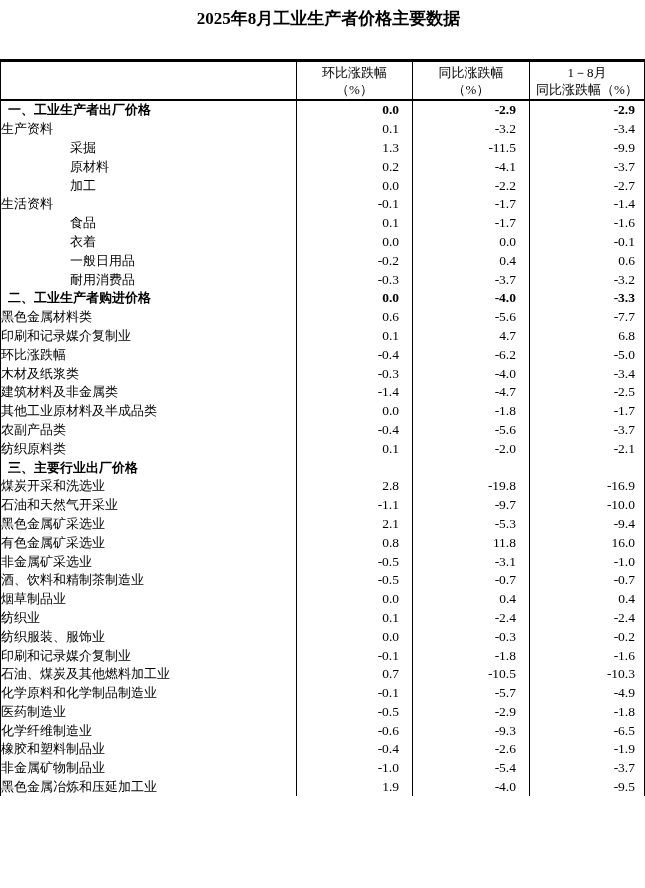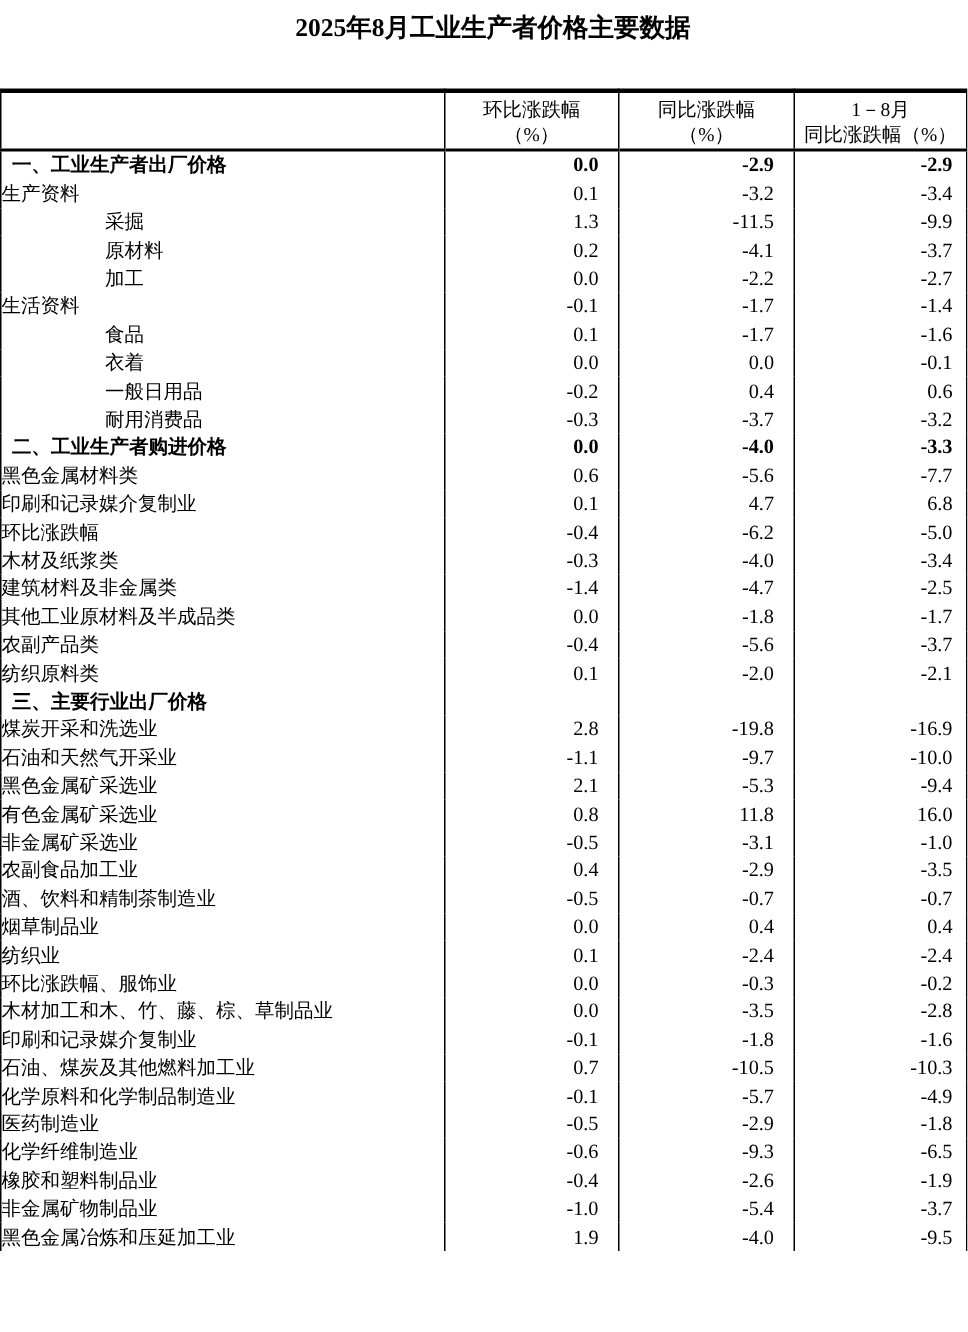--- a/index.html
+++ b/index.html
@@ -244,54 +244,42 @@
           <td class="col-num">11.8</td>
           <td class="col-num">16.0</td>
         </tr>
         <tr>
           <td class="col-label indent-1">非金属矿采选业</td>
           <td class="col-num">-0.5</td>
           <td class="col-num">-3.1</td>
           <td class="col-num">-1.0</td>
         </tr>
         <tr>
-          <td class="col-label indent-1">农副食品加工业</td>
-          <td class="col-num">0.4</td>
-          <td class="col-num">-2.9</td>
-          <td class="col-num">-3.5</td>
-        </tr>
-        <tr>
           <td class="col-label indent-1">酒、饮料和精制茶制造业</td>
           <td class="col-num">-0.5</td>
           <td class="col-num">-0.7</td>
           <td class="col-num">-0.7</td>
         </tr>
         <tr>
           <td class="col-label indent-1">烟草制品业</td>
           <td class="col-num">0.0</td>
           <td class="col-num">0.4</td>
           <td class="col-num">0.4</td>
         </tr>
         <tr>
           <td class="col-label indent-1">纺织业</td>
           <td class="col-num">0.1</td>
           <td class="col-num">-2.4</td>
           <td class="col-num">-2.4</td>
         </tr>
         <tr>
-          <td class="col-label indent-1">环比涨跌幅、服饰业</td>
+          <td class="col-label indent-1">纺织服装、服饰业</td>
           <td class="col-num">0.0</td>
           <td class="col-num">-0.3</td>
           <td class="col-num">-0.2</td>
-        </tr>
-        <tr>
-          <td class="col-label indent-1">木材加工和木、竹、藤、棕、草制品业</td>
-          <td class="col-num">0.0</td>
-          <td class="col-num">-3.5</td>
-          <td class="col-num">-2.8</td>
         </tr>
         <tr>
           <td class="col-label indent-1">印刷和记录媒介复制业</td>
           <td class="col-num">-0.1</td>
           <td class="col-num">-1.8</td>
           <td class="col-num">-1.6</td>
         </tr>
         <tr>
           <td class="col-label indent-1">石油、煤炭及其他燃料加工业</td>
           <td class="col-num">0.7</td>

